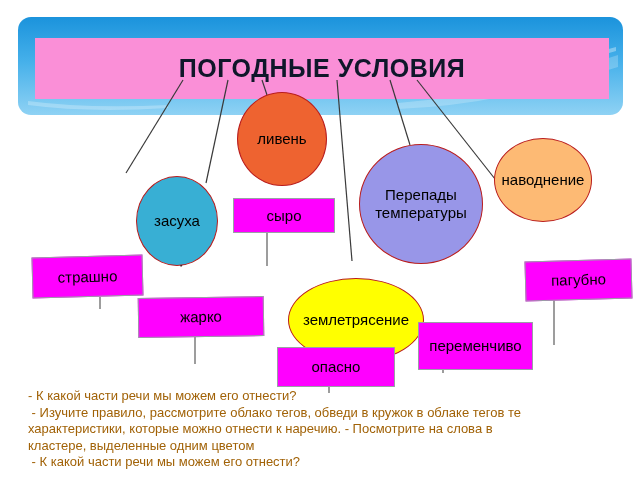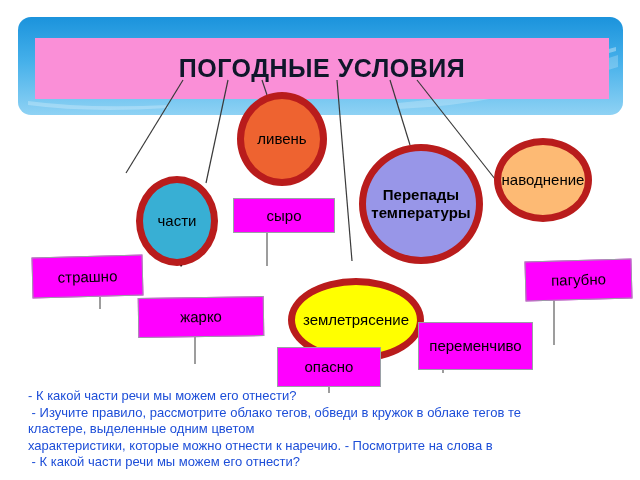--- a/index.html
+++ b/index.html
@@ -12,40 +12,40 @@
   .banner svg.swoosh{position:absolute;left:0;top:0;width:605px;height:98px;border-radius:13px;}
   .banner-pink{position:absolute;left:17px;top:21px;width:574px;height:61px;background:#fa8fd7;
                display:flex;align-items:center;justify-content:center;}
   .slide-title{margin:0;font-size:25px;font-weight:bold;color:#0f172a;letter-spacing:.5px;}
 
   
   .connectors{position:absolute;left:0;top:0;width:640px;height:480px;pointer-events:none;}
 
   
   .node{position:absolute;display:flex;align-items:center;justify-content:center;text-align:center;
-        color:#000;box-sizing:border-box;border:7px solid #b91c1c;}
+        color:#000;box-sizing:border-box;border:1px solid #b91c1c;}
   .node .lbl{white-space:pre-line;line-height:1.18;}
   .ellipse{border-radius:50%;}
   .tag{background:#ff00ff;border:1px solid #9aa0a6;}
 
   .n-hurricane{left:27px;top:149px;width:106px;height:106px;background:#3fd32c;font-size:14px;}
   .n-drought{left:136px;top:176px;width:82px;height:90px;background:#38afd4;font-size:15px;}
   .n-downpour{left:237px;top:92px;width:90px;height:94px;background:#ee6330;font-size:15px;}
   .n-damp{left:233px;top:198px;width:102px;height:35px;font-size:15px;justify-content:center;}
-  .n-temperature{left:359px;top:144px;width:124px;height:120px;background:#9896e8;font-size:15px;font-weight:bold;}
+  .n-temperature{left:359px;top:144px;width:124px;height:120px;background:#9896e8;font-size:15px;}
   .n-flood{left:494px;top:138px;width:98px;height:84px;background:#fdba74;font-size:15px;}
   .n-scary{left:32px;top:256px;width:111px;height:41px;font-size:15px;transform:rotate(-1.5deg);}
   .n-hot{left:138px;top:297px;width:126px;height:40px;font-size:15px;transform:rotate(-0.9deg);}
   .n-earthquake{left:288px;top:278px;width:136px;height:84px;background:#ffff00;font-size:15px;}
   .n-changeable{left:418px;top:322px;width:115px;height:48px;font-size:15px;}
-  .n-dangerous{left:277px;top:347px;width:104px;height:40px;font-size:15px;justify-content:center;}
+  .n-dangerous{left:277px;top:347px;width:118px;height:40px;font-size:15px;justify-content:center;}
   .n-pernicious{left:525px;top:260px;width:107px;height:40px;font-size:15px;transform:rotate(-1.6deg);}
 
   
-  .notes{position:absolute;left:28px;top:388px;width:585px;font-size:13px;line-height:16.5px;color:#1d4ed8;}
+  .notes{position:absolute;left:28px;top:388px;width:585px;font-size:13px;line-height:16.5px;color:#a16207;}
   .notes div{white-space:pre;}
 </style>
 </head>
 <body>
 
 <div class="slide">
 
   <div class="banner">
     <svg class="swoosh" viewBox="0 0 605 98">
       <path d="M 380 86 Q 480 78 600 38 L 600 50 Q 480 88 380 92 Z" fill="#ffffff" opacity="0.22"></path>
@@ -71,21 +71,21 @@
       <line x1="100" y1="297" x2="100" y2="309"></line>
       <line x1="195" y1="337" x2="195" y2="364"></line>
       <line x1="443" y1="362" x2="443" y2="373"></line>
       <line x1="554" y1="300" x2="554" y2="345"></line>
       <line x1="329" y1="387" x2="329" y2="393"></line>
     </g>
     <polygon points="181,267 175,256 187,259" fill="#000000"></polygon>
   </svg>
 
   <div class="node ellipse n-drought">
-    <span class="lbl">части</span>
+    <span class="lbl">засуха</span>
   </div>
   <div class="node ellipse n-downpour">
     <span class="lbl">ливень</span>
   </div>
   <div class="node tag n-damp">
     <span class="lbl">сыро</span>
   </div>
   <div class="node ellipse n-temperature">
     <span class="lbl">Перепады
 температуры</span>
@@ -108,18 +108,18 @@
   <div class="node tag n-dangerous">
     <span class="lbl">опасно</span>
   </div>
   <div class="node tag n-pernicious">
     <span class="lbl">пагубно</span>
   </div>
 
   <div class="notes">
     <div>- К какой части речи мы можем его отнести?</div>
     <div> - Изучите правило, рассмотрите облако тегов, обведи в кружок в облаке тегов те</div>
+    <div>характеристики, которые можно отнести к наречию. - Посмотрите на слова в</div>
     <div>кластере, выделенные одним цветом</div>
-    <div>характеристики, которые можно отнести к наречию. - Посмотрите на слова в</div>
     <div> - К какой части речи мы можем его отнести?</div>
   </div>
 
 </div>
 
 </body></html>

